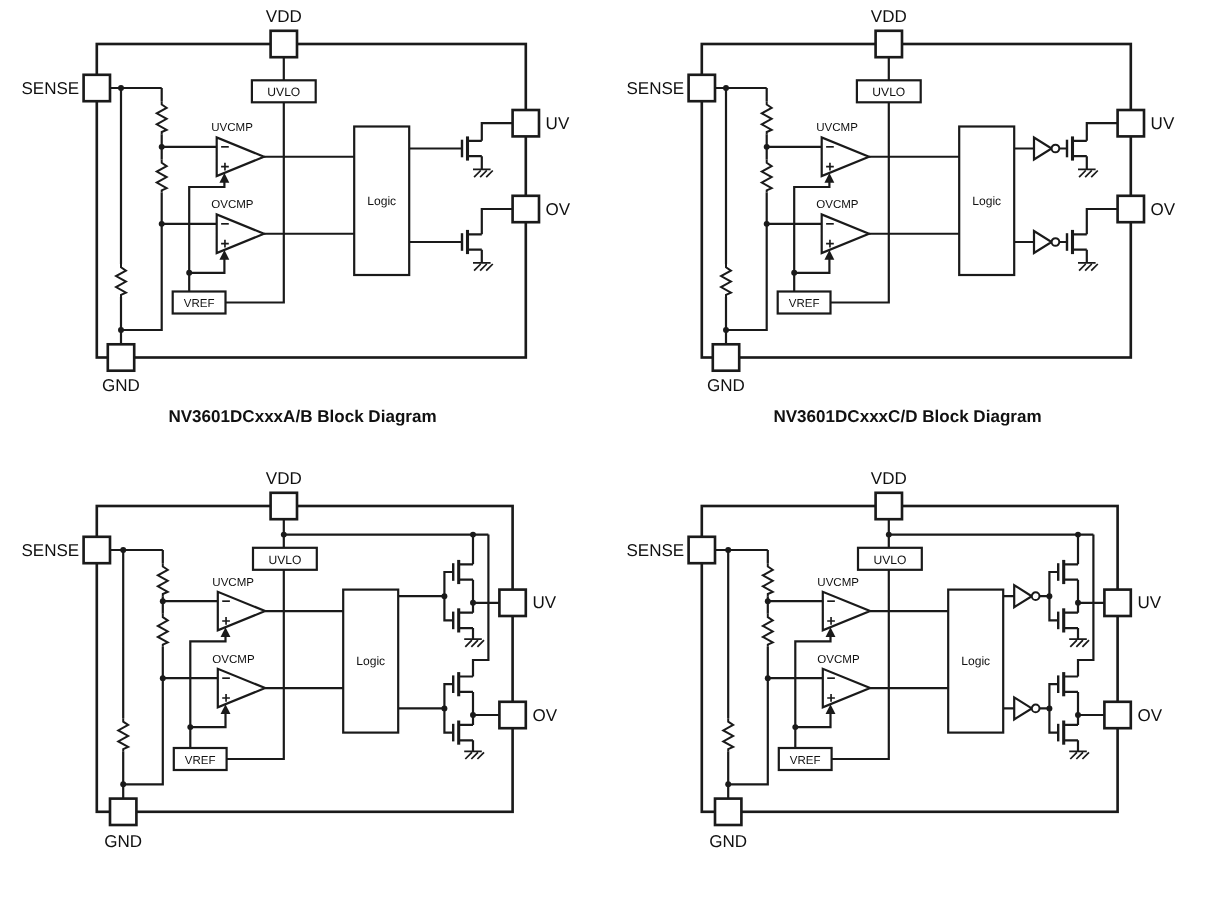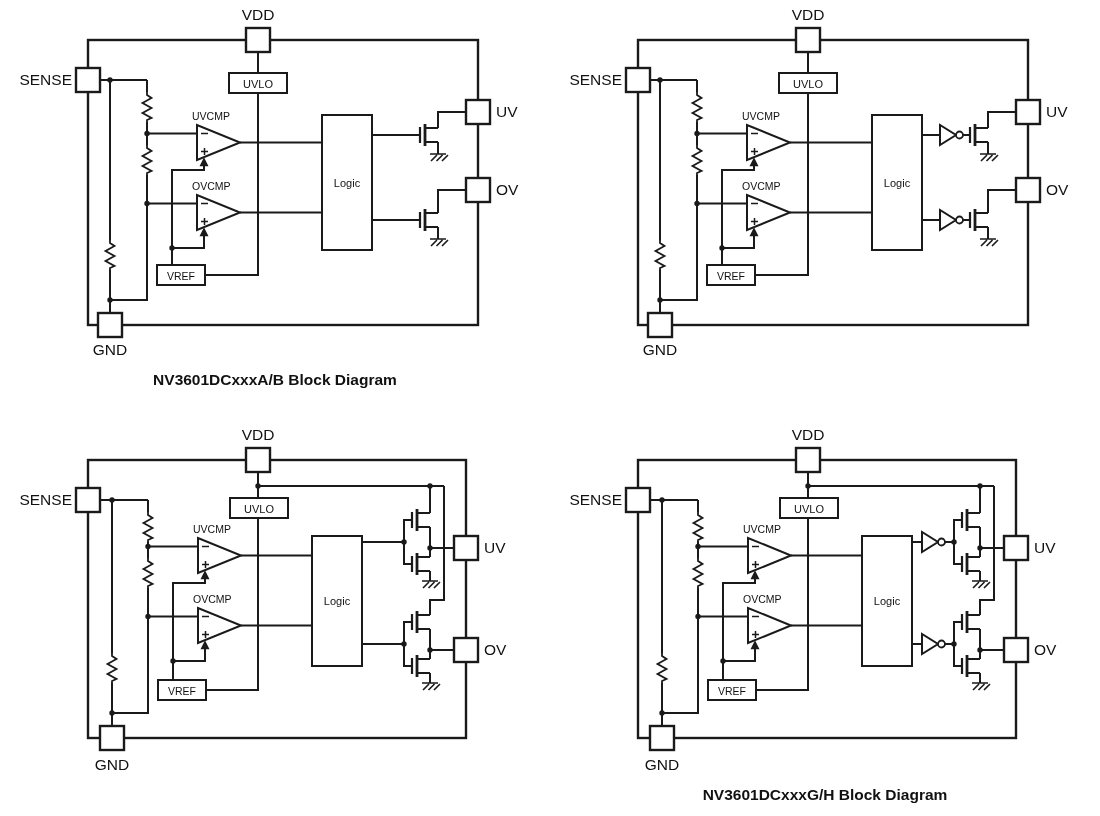--- a/index.html
+++ b/index.html
@@ -126,20 +126,21 @@
       <text class="t15 end" x="72" y="85">SENSE</text>
       <text class="t15 mid" x="110" y="355">GND</text>
       <text class="t15" x="496" y="117">UV</text>
       <text class="t15" x="496" y="195">OV</text>
       <text class="t11 mid" x="258" y="87.5">UVLO</text>
       <text class="t10" x="192" y="119.5">UVCMP</text>
       <text class="t10" x="192" y="189.5">OVCMP</text>
       <text class="t10 mid" x="181" y="279.5">VREF</text>
       <text class="t11 mid" x="347" y="186.5">Logic</text>
     </svg>
+    <figcaption class="caption">NV3601DCxxxC/D Block Diagram</figcaption>
   </figure>
 
   <figure class="panel">
     <svg width="550" height="372" viewBox="0 0 550 372">
       <rect class="chip" x="88" y="52" width="378" height="278"></rect>
       <path class="w" d="M258,64 V90 M258,78 H444 M430,78 V105 M444,78 V192 H430 V207 M258,110 V282 H206 M100,92 H148 M112,92 V245 M112,275 V318 M148,92 V104 M148,134 V150 M148,180 V305 H112 M148,138.5 H198 M148,208.5 H198 M173,272 V175 H205 V167 M173,253 H205 V236 M241,147.5 H312 M241,217.5 H312 M362,134 H404 M362,236 H404 M412,112 H404 V156 H412 M412,214 H404 V258 H412 M430,119 V149 M430,140 H454 M430,163 V173 M430,221 V251 M430,242 H454 M430,265 V275"></path>
       <use href="#res" x="112" y="245"></use>
       <use href="#res" x="148" y="104"></use>
       <use href="#res" x="148" y="150"></use>
       <use href="#cmp" x="198" y="130"></use>
@@ -226,16 +227,15 @@
       <text class="t15 end" x="72" y="97">SENSE</text>
       <text class="t15 mid" x="112" y="362">GND</text>
       <text class="t15" x="484" y="145">UV</text>
       <text class="t15" x="484" y="247">OV</text>
       <text class="t11 mid" x="259" y="104.5">UVLO</text>
       <text class="t10" x="193" y="124.5">UVCMP</text>
       <text class="t10" x="193" y="194.5">OVCMP</text>
       <text class="t10 mid" x="182" y="286.5">VREF</text>
       <text class="t11 mid" x="337" y="196.5">Logic</text>
     </svg>
-    <figcaption class="caption">NV3601DCxxxG/H Block Diagram</figcaption>
   </figure>
 
 </div>
 
 </body></html>

